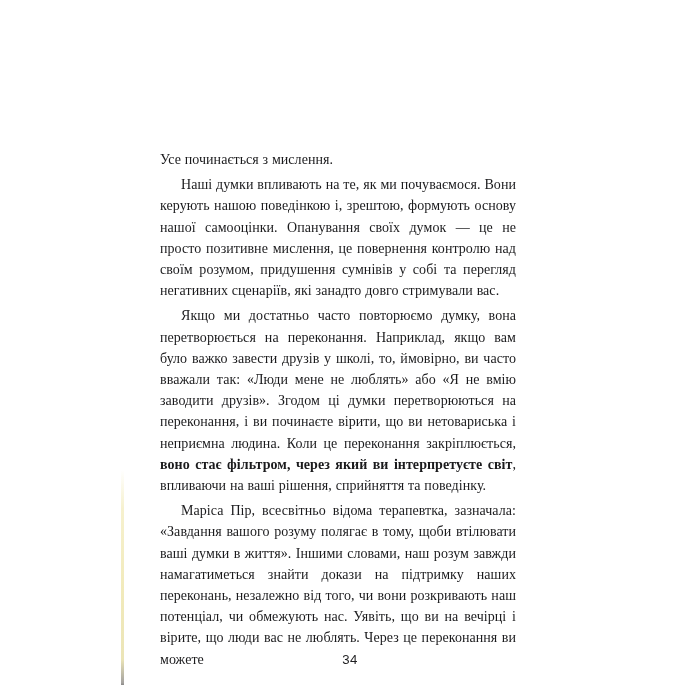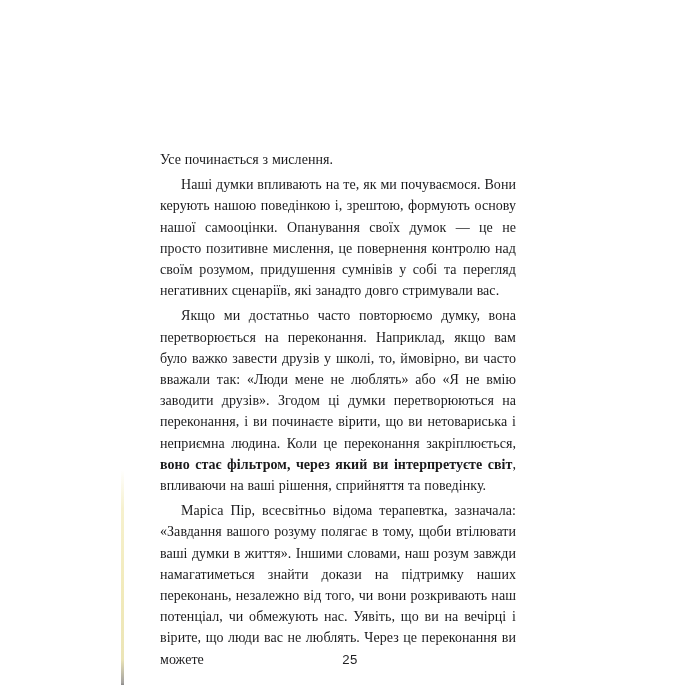--- a/index.html
+++ b/index.html
@@ -97,15 +97,15 @@
     <p class="body-paragraph">Наші думки впливають на те, як ми почуваємося. Вони керують нашою поведінкою і, зрештою, формують основу нашої самооцінки. Опанування своїх думок — це не просто позитивне мислення, це повернення контролю над своїм розумом, придушення сумнівів у собі та перегляд негативних сценаріїв, які занадто довго стримували вас.</p>
 
     <p class="body-paragraph">
       <span>Якщо ми достатньо часто повторюємо думку, вона перетворюється на переконання. Наприклад, якщо вам було важко завести друзів у школі, то, ймовірно, ви часто вважали так: «Люди мене не люблять» або «Я не вмію заводити друзів». Згодом ці думки перетворюються на переконання, і ви починаєте вірити, що ви нетовариська і неприємна людина. Коли це переконання закріплюється, </span><span class="bold-run">воно стає фільтром, через який ви інтерпретуєте світ</span><span>, впливаючи на ваші рішення, сприйняття та поведінку.</span>
     </p>
 
     <p class="body-paragraph last-line-stretch">Маріса Пір, всесвітньо відома терапевтка, зазначала: «Завдання вашого розуму полягає в тому, щоби втілювати ваші думки в життя». Іншими словами, наш розум завжди намагатиметься знайти докази на підтримку наших переконань, незалежно від того, чи вони розкривають наш потенціал, чи обмежують нас. Уявіть, що ви на вечірці і вірите, що люди вас не люблять. Через це переконання ви можете</p>
 
   </div>
 
-  <div class="page-number">25</div>
+  <div class="page-number">34</div>
 
 </div>
 
 </body></html>

